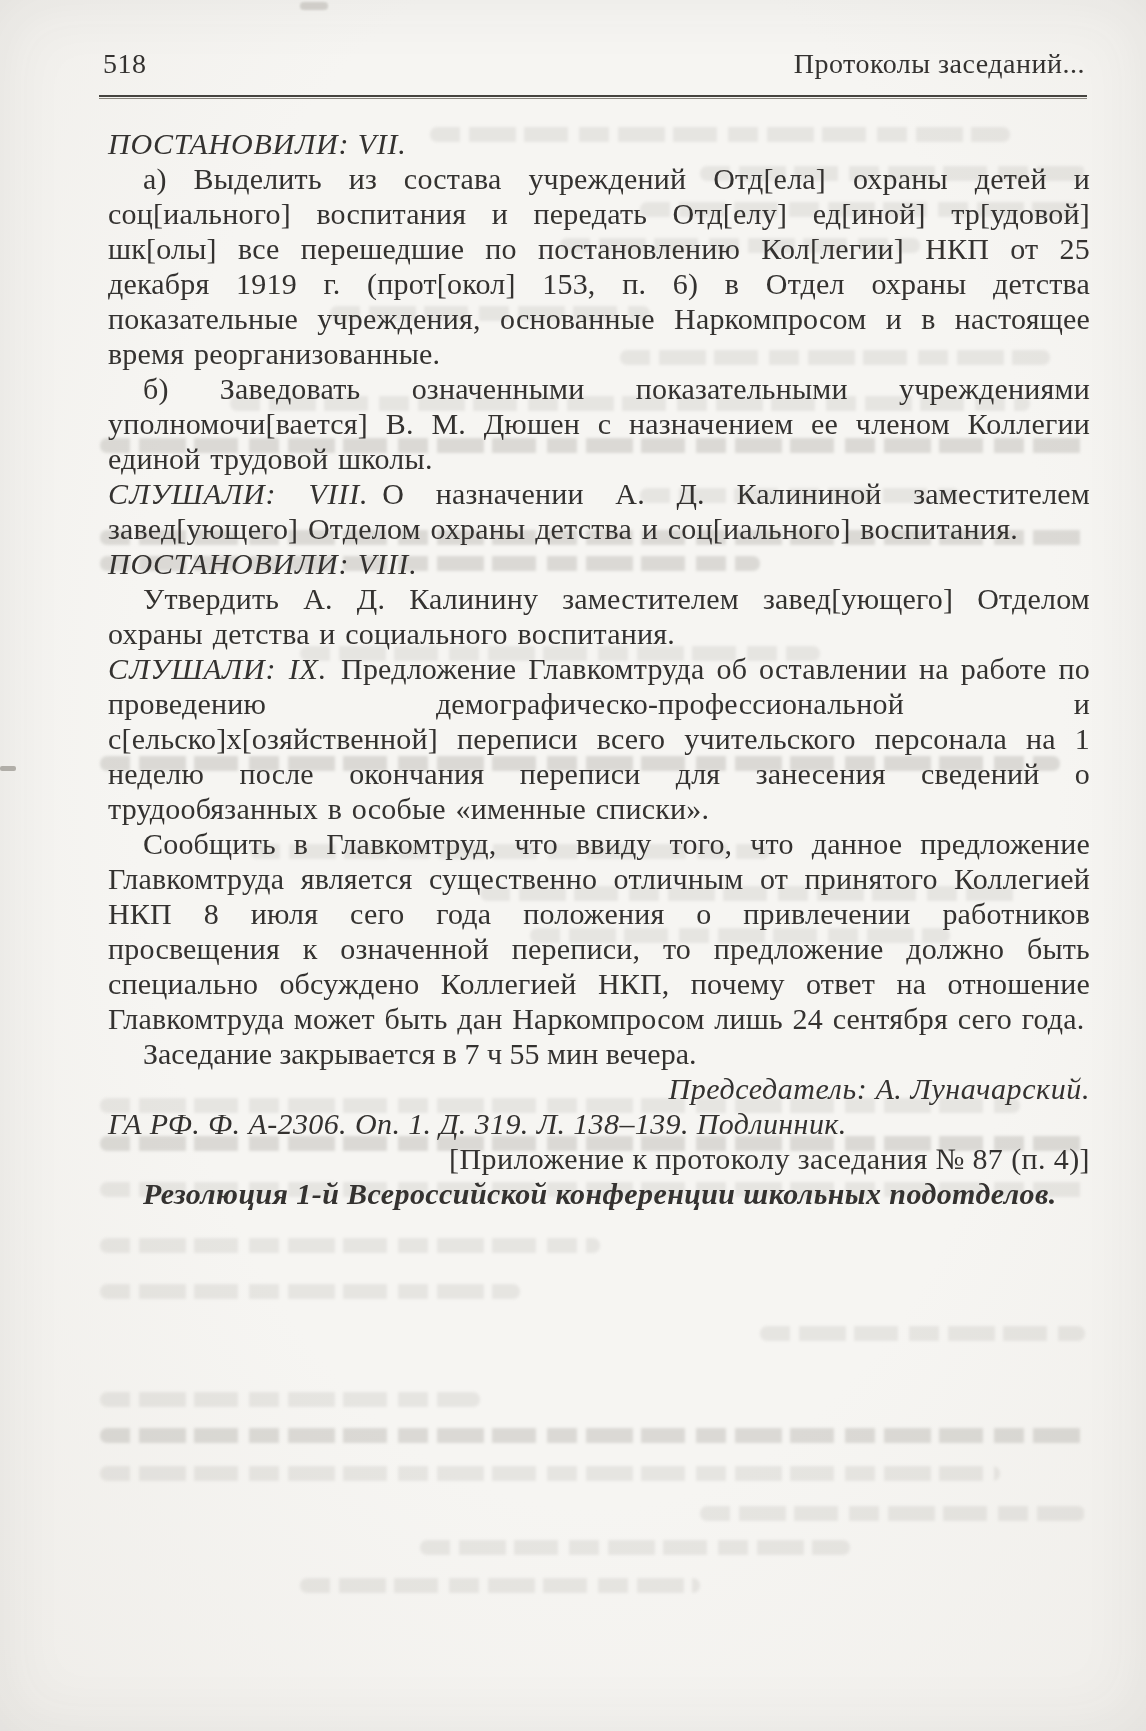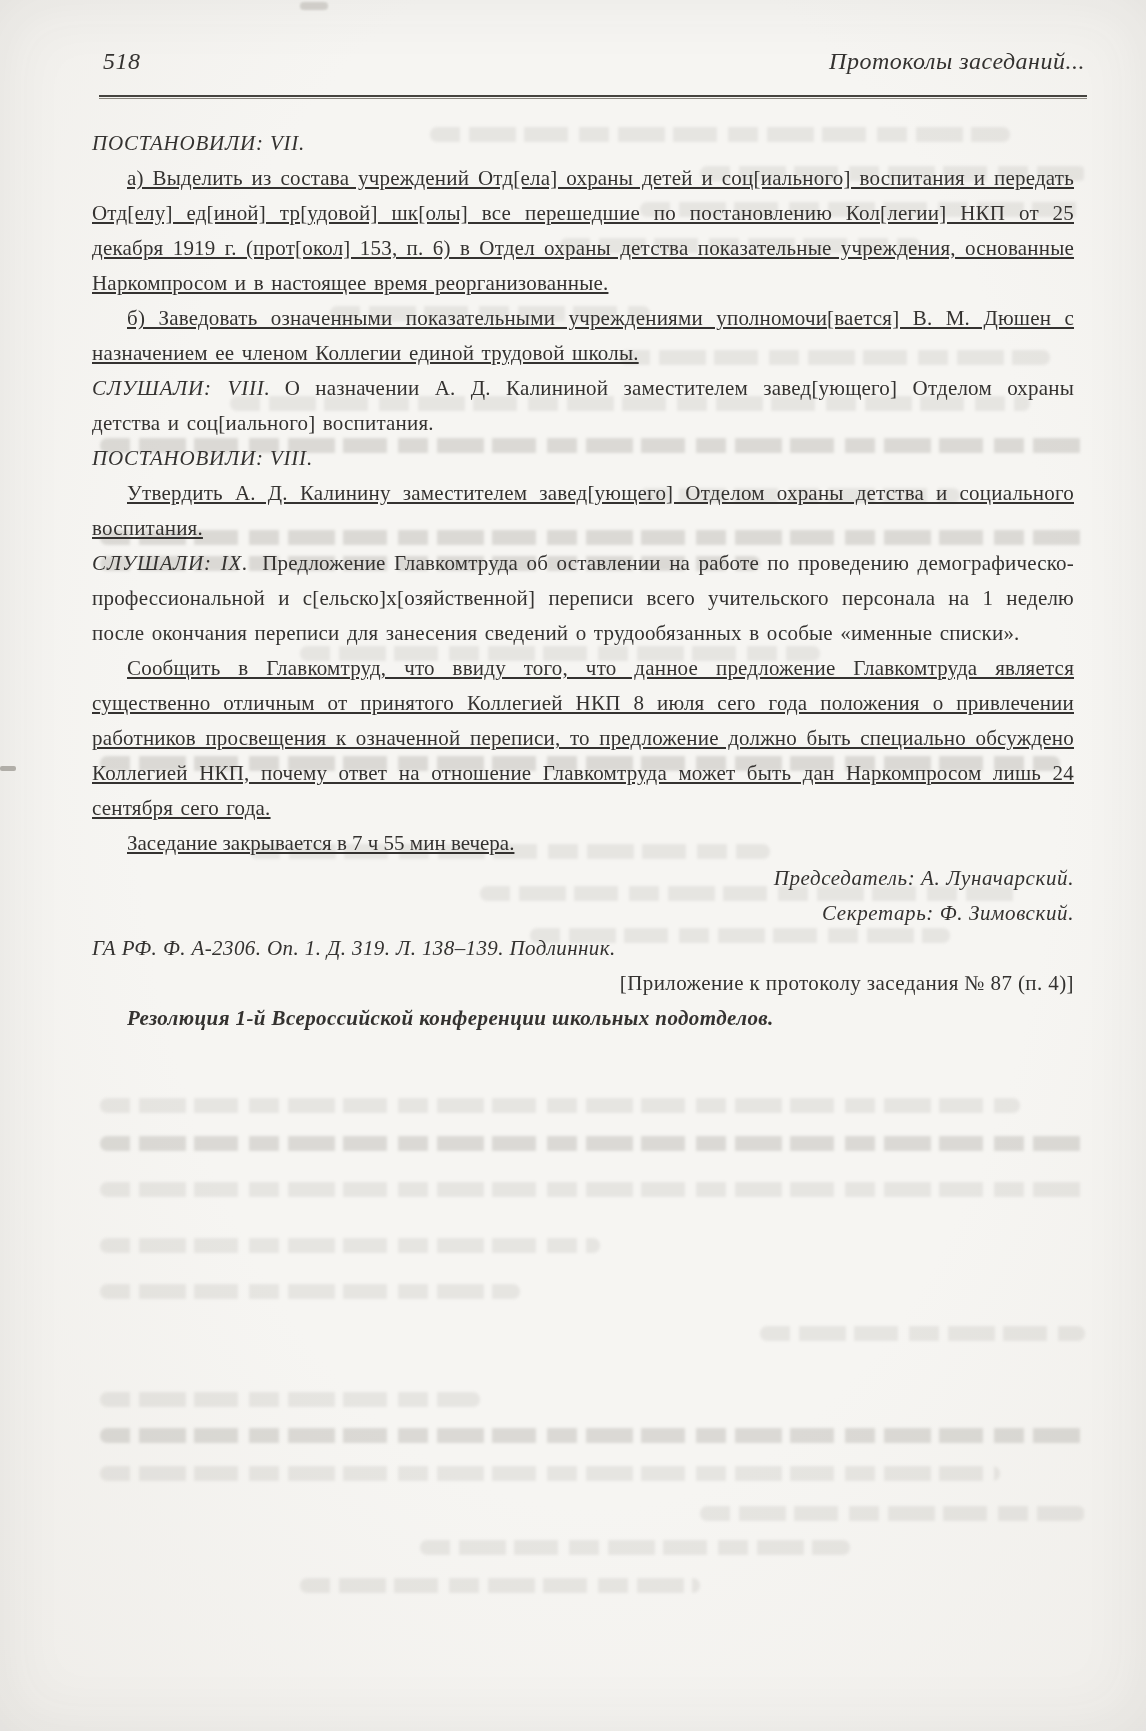--- a/index.html
+++ b/index.html
@@ -14,35 +14,35 @@
   }
   .vignette{
     position:absolute; inset:0; pointer-events:none;
     box-shadow: inset 0 0 70px rgba(60,58,52,.07);
   }
 
   
   .running-head{
     position:absolute; left:103px; top:48px; width:982px;
     display:flex; justify-content:space-between; align-items:baseline;
-    font-size:24px; font-style:italic; letter-spacing:.5px;
+    font-size:28px; letter-spacing:.5px;
   }
   .hr-rule{
     position:absolute; left:99px; top:95px; width:988px; height:5px;
     background: linear-gradient(to bottom, #45433f 0 2px, rgba(0,0,0,0) 2px 3px, #8a867e 3px 4px, rgba(0,0,0,0) 4px 5px);
   }
 
   
   .doc{
-    position:absolute; left:92px; top:126px; width:982px;
-    font-size:21px; line-height:35px;
+    position:absolute; left:108px; top:126px; width:982px;
+    font-size:30px; line-height:35px;
   }
   .doc p{ margin:0; }
   .j{ text-align:justify; text-align-last:left; word-spacing:2px; letter-spacing:.2px; }
-  .ind{ text-indent:35px;text-decoration:underline; }
+  .ind{ text-indent:35px; }
   .h{ font-style:italic; letter-spacing:.8px; }
   .h-inline{ font-style:italic; letter-spacing:.8px; margin-right:14px; }
   .gap{ margin-top:24px; }
   .gap2{ margin-top:28px; }
   .sig{ text-align:right; font-style:italic; letter-spacing:.6px; }
   .arch{ font-style:italic; letter-spacing:.4px; }
   .appnote{ text-align:right; letter-spacing:.4px; }
   .restitle{ font-style:italic; text-indent:35px; letter-spacing:.4px;font-weight:bold; }
 
   
@@ -110,21 +110,20 @@
   <p class="h gap">ПОСТАНОВИЛИ: VIII.</p>
   <p class="j ind">Утвердить А. Д. Калинину заместителем завед[ующего] Отделом охраны детства и социального воспитания.</p>
 
   <p class="j gap"><span class="h-inline">СЛУШАЛИ: IX.</span><span>Предложение Главкомтруда об оставлении на работе по проведению демографическо-профессиональной и с[ельско]х[озяйственной] переписи всего учительского персонала на 1 неделю после окончания переписи для занесения сведений о трудообязанных в особые «именные списки».</span></p>
 
   <p class="j ind">Сообщить в Главкомтруд, что ввиду того, что данное предложение Главкомтруда является существенно отличным от принятого Коллегией НКП 8 июля сего года положения о привлечении работников просвещения к означенной переписи, то предложение должно быть специально обсуждено Коллегией НКП, почему ответ на отношение Главкомтруда может быть дан Наркомпросом лишь 24 сентября сего года.</p>
 
   <p class="ind gap2">Заседание закрывается в 7 ч 55 мин вечера.</p>
 
   <p class="sig gap2">Председатель: А. Луначарский.</p>
-  <p class="sig">Секретарь: Ф. Зимовский.</p>
 
   <p class="arch gap2">ГА РФ. Ф. А-2306. Оп. 1. Д. 319. Л. 138–139. Подлинник.</p>
 
   <p class="appnote gap2">[Приложение к протоколу заседания № 87 (п. 4)]</p>
   <p class="restitle gap2">Резолюция 1-й Всероссийской конференции школьных подотделов.</p>
 
 </main>
 
 <div class="vignette"></div>
 

